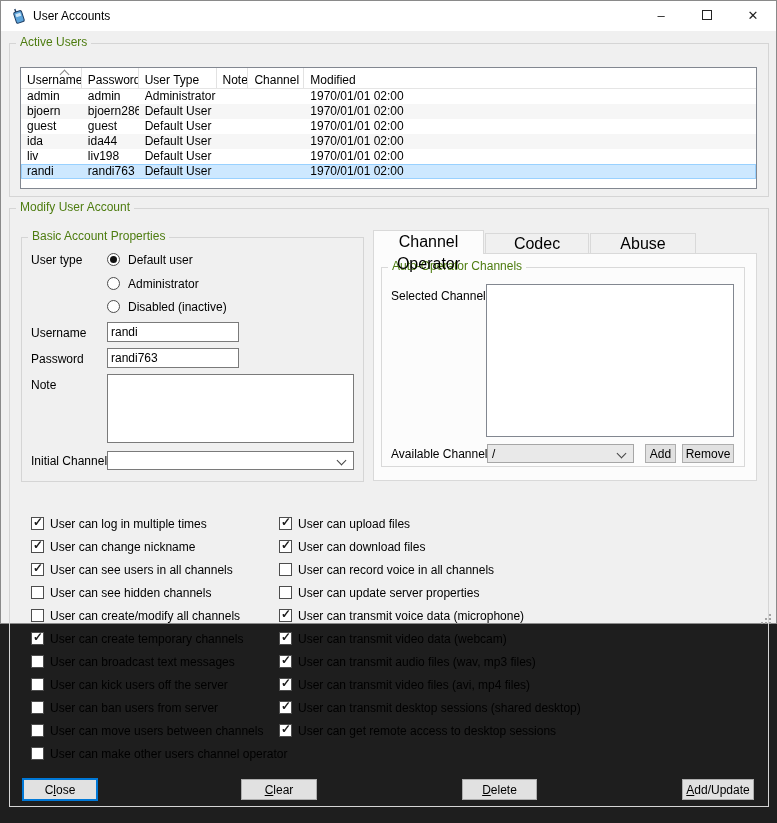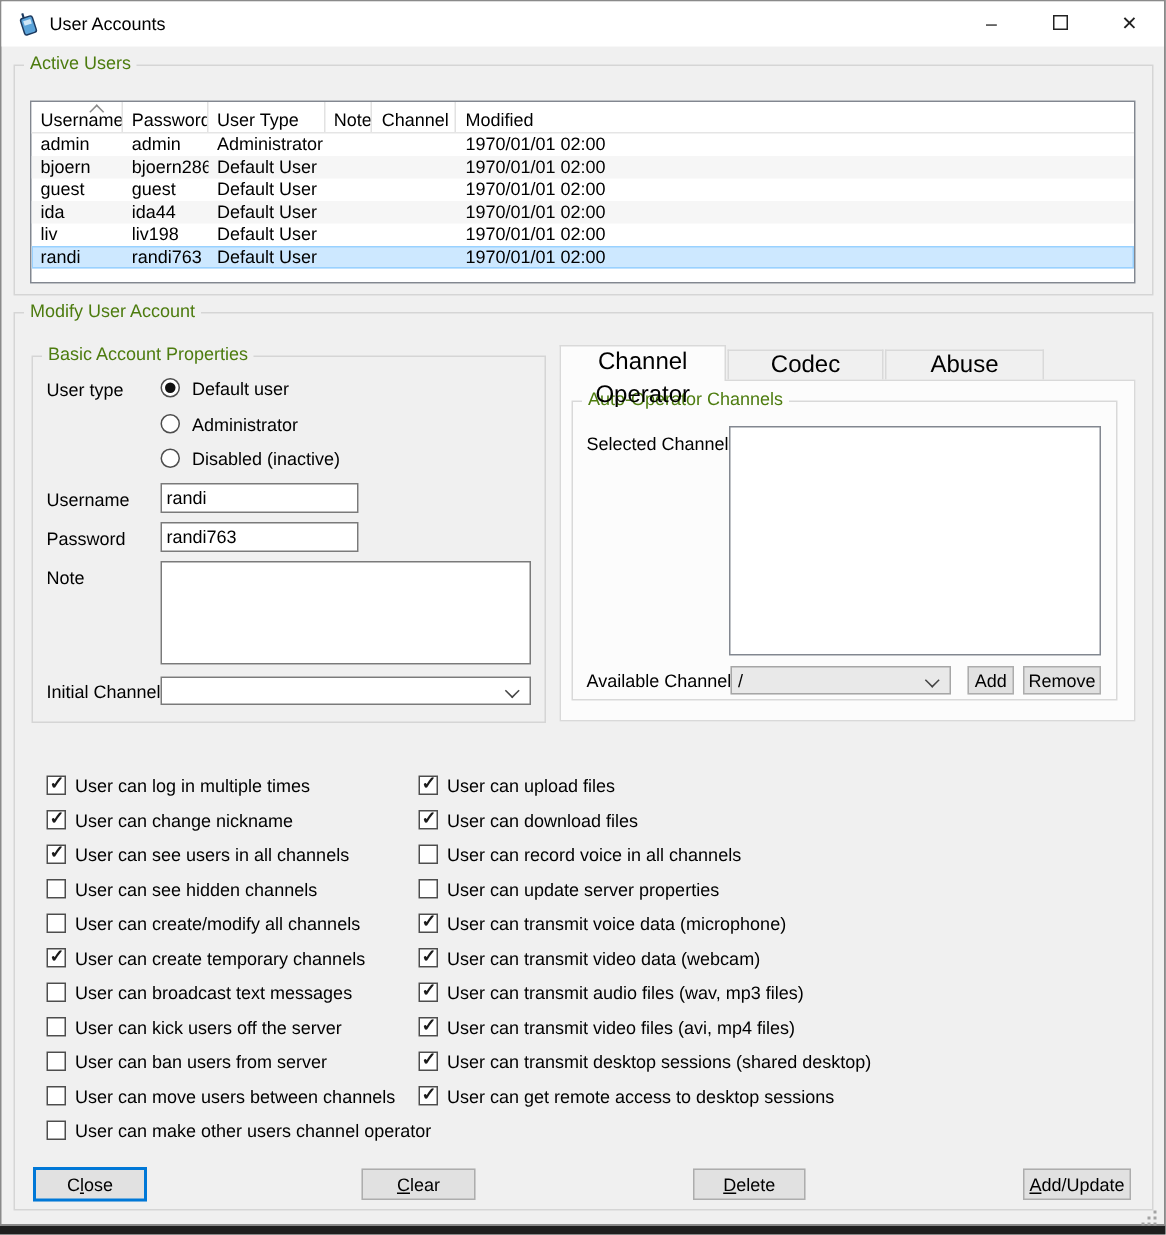--- a/index.html
+++ b/index.html
@@ -3,21 +3,21 @@
 <meta charset="utf-8">
 <style>
   html,body{margin:0;padding:0;}
   body{
     width:777px;height:823px;position:relative;overflow:hidden;
     background:#1e1e1e;
     font-family:"Liberation Sans",sans-serif;
     -webkit-font-smoothing:antialiased;
   }
   #window{
-    position:absolute;left:0;top:0;width:777px;height:817px;
+    position:absolute;left:0;top:0;width:777px;height:624px;
     background:#f0f0f0;border:1px solid #8a8a8a;box-sizing:border-box;
   }
   
   #titlebar{position:absolute;left:0;top:0;right:0;height:30px;background:#ffffff;}
   #app-icon{position:absolute;left:9px;top:6px;width:18px;height:18px;}
   #win-title{position:absolute;left:32px;top:8px;font-size:12px;color:#000;}
   .caption-btn{position:absolute;top:0;width:46px;height:30px;text-align:center;line-height:30px;font-size:13px;color:#222;}
   #btn-min{right:92px;}
   #btn-max{right:46px;}
   #btn-close{right:0;}

